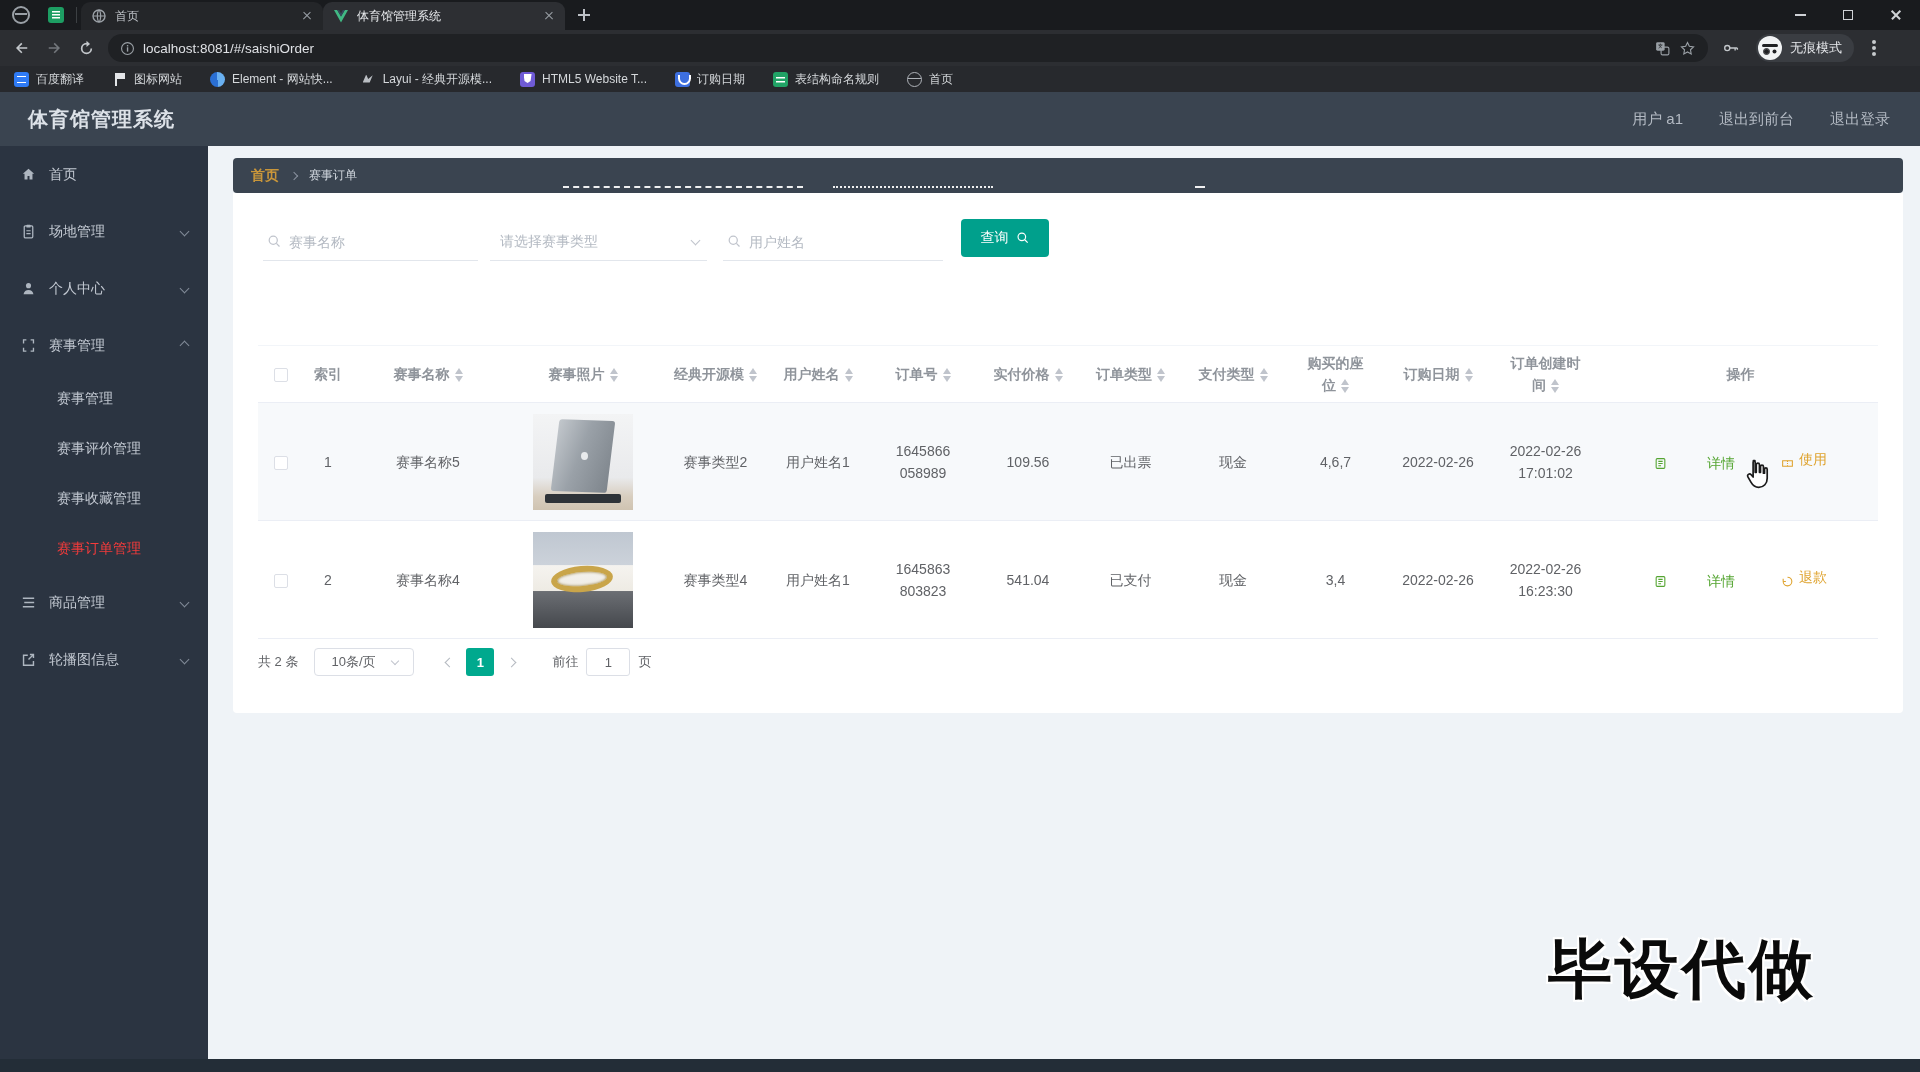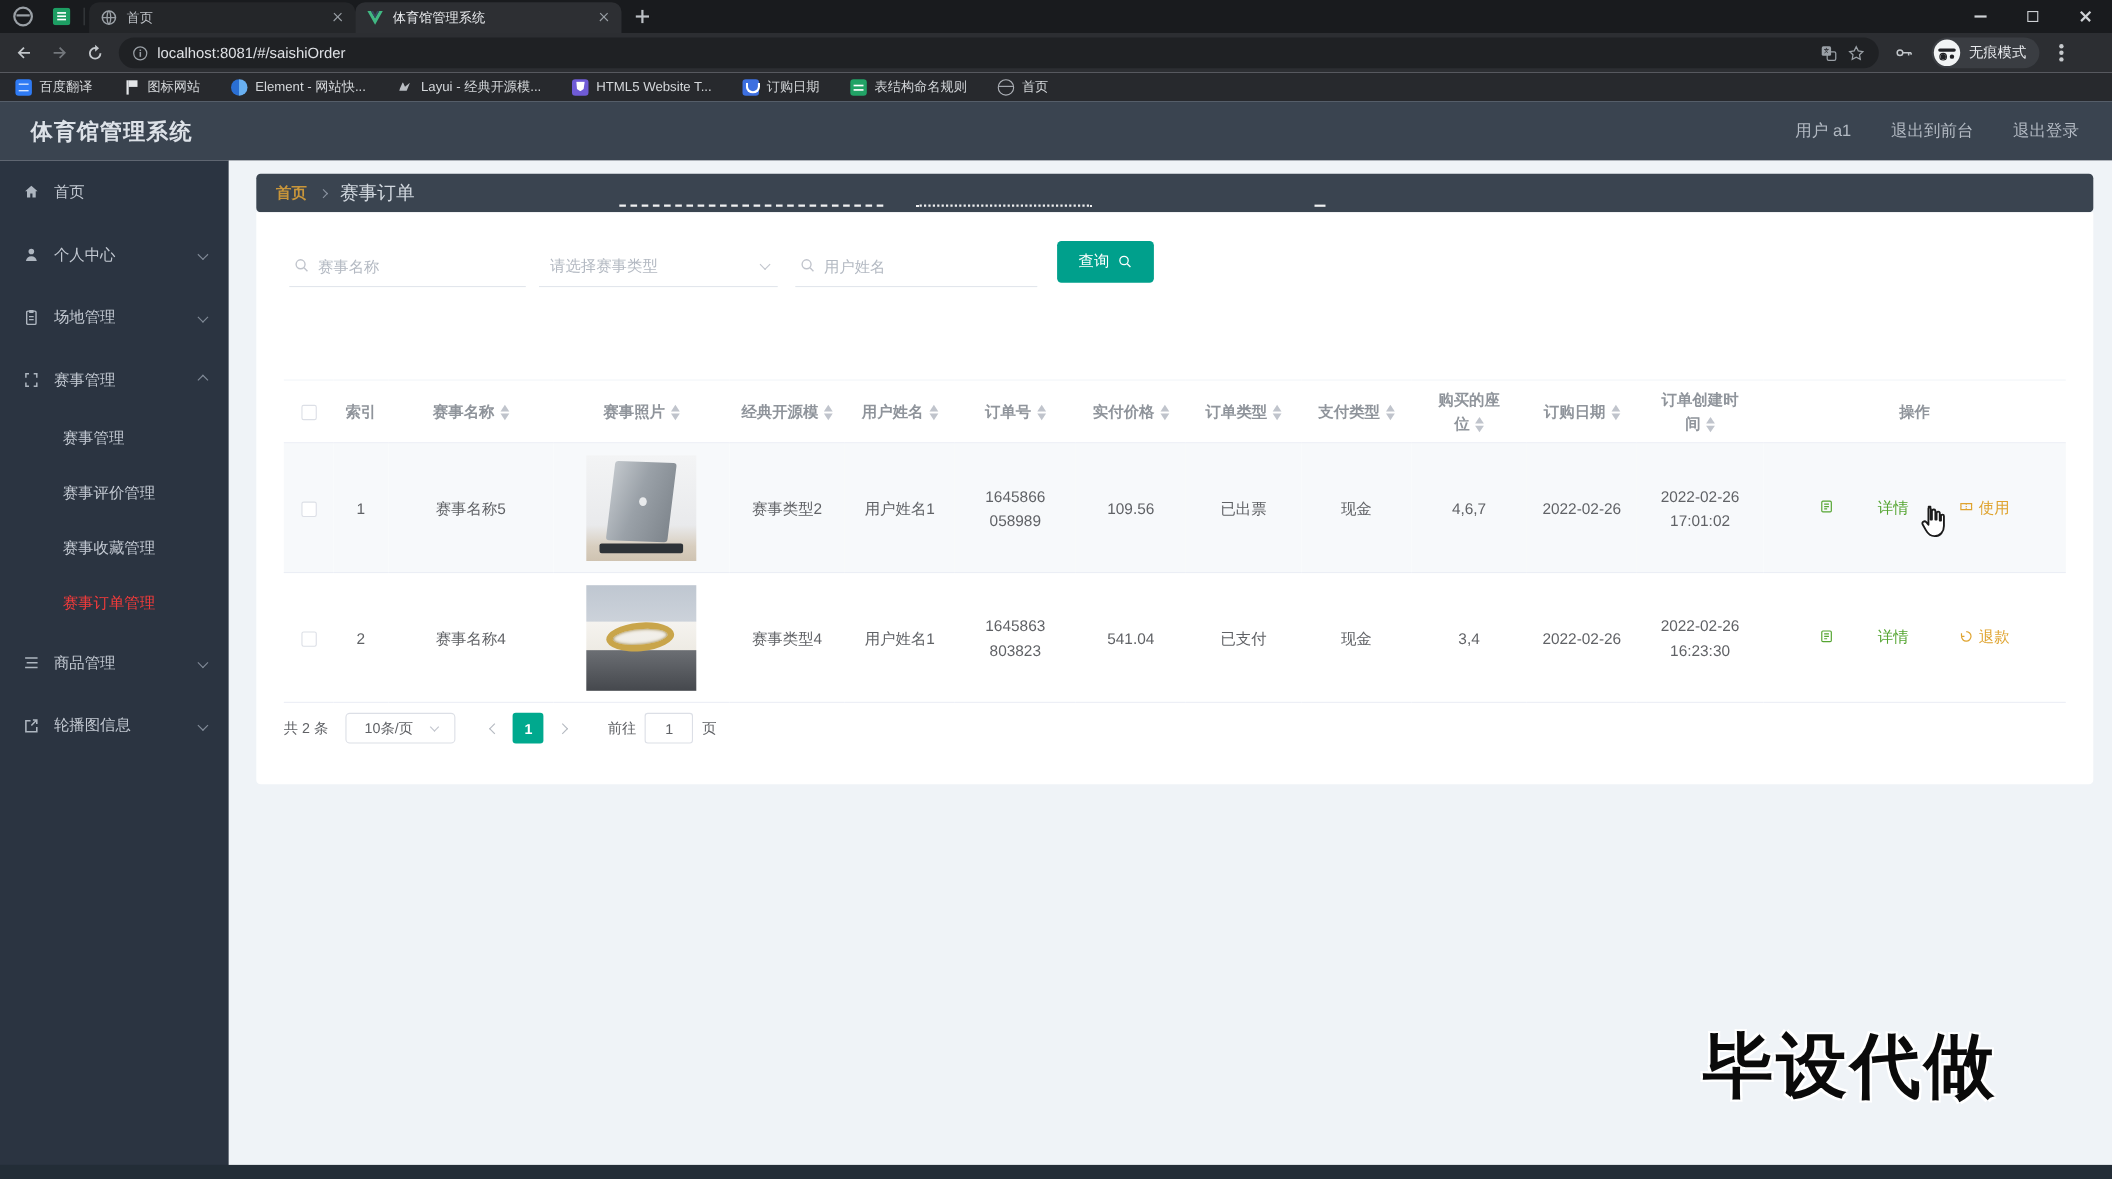--- a/index.html
+++ b/index.html
@@ -76,21 +76,21 @@
   .chev { width:7px; height:7px; border-right:1.5px solid #828b98; border-bottom:1.5px solid #828b98; margin-left:auto; }
   .chev.down { transform:rotate(45deg); } .chev.up { transform:rotate(-135deg); }
   .sub-item { height:50px; display:flex; align-items:center; padding-left:57px; color:#c3c9d2; font-size:14px; cursor:pointer; }
   .sub-item.active { color:#f43b3b; }
 
   
   .content { position:absolute; left:208px; top:146px; right:0; bottom:0; background:#eff3f7; }
   .bc-bar { position:absolute; left:25px; top:12px; width:1670px; height:35px; background:#3a4450; border-radius:4px; display:flex; align-items:center; padding:0 18px; }
   .bc-home { color:#c9963a; font-size:14px; font-weight:bold; cursor:pointer; }
   .bc-sep { width:6px; height:6px; border-right:1.5px solid #8a93a0; border-top:1.5px solid #8a93a0; transform:rotate(45deg); margin:0 12px; }
-  .bc-cur { color:#d3d9e0; font-size:17px; }
+  .bc-cur { color:#d3d9e0; font-size:12px; }
   .bc-dash1 { position:absolute; left:330px; bottom:5px; width:240px; border-top:2px dashed rgba(255,255,255,.92); }
   .bc-dash2 { position:absolute; left:600px; bottom:5px; width:160px; border-top:2px dotted rgba(255,255,255,.92); }
   .bc-dash3 { position:absolute; left:962px; bottom:5px; width:10px; border-top:2px solid rgba(255,255,255,.92); }
 
   .card { position:absolute; left:25px; top:47px; width:1670px; height:520px; background:#fff; border-radius:0 0 4px 4px; }
 
   .f-item { position:absolute; top:30px; height:38px; }
   .f-field { width:100%; height:38px; border:none; border-bottom:1px solid #e2e6ec; background:transparent; font-size:14px; color:#333; padding:0 4px 0 26px; outline:none; font-family:inherit; }
   .f-field::placeholder { color:#b3b9c2; }
   .f-search-ico { position:absolute; left:4px; top:11px; }
@@ -114,21 +114,21 @@
 
   .photo { width:100px; height:96px; margin:0 auto; position:relative; overflow:hidden; cursor:pointer; }
   .photo-laptop { background:linear-gradient(180deg,#f3f4f5 0%,#e9eaec 66%,#d8cebf 86%,#cfc3b1 100%); }
   .photo-laptop .lid { position:absolute; left:22px; top:6px; width:56px; height:72px; background:linear-gradient(105deg,#c2c7cc 0%,#9aa1a8 45%,#7e858c 100%); transform:skewX(-5deg) rotate(2deg); border-radius:3px; }
   .photo-laptop .logo-dot { position:absolute; left:48px; top:38px; width:7px; height:8px; background:#e8eaec; border-radius:50%; }
   .photo-laptop .base { position:absolute; left:12px; bottom:7px; width:76px; height:9px; background:#2e3338; border-radius:2px; }
   .photo-bracelet { background:linear-gradient(180deg,#bfc7d1 0%,#ccd2da 34%,#f5f3ef 35%,#eeebe4 61%,#6b6e73 62%,#45484d 100%); }
   .photo-bracelet .ring { position:absolute; left:18px; top:34px; width:62px; height:26px; border:6px solid #c9a54a; border-radius:50%; transform:rotate(-5deg); box-shadow:inset 0 0 3px #8a6d22; }
 
   .act { display:inline-flex; align-items:center; gap:5px; font-size:14px; cursor:pointer; }
-  .act.green { color:#55a532;gap:40px; } .act.orange { color:#dfa32e; }
+  .act.green { color:#55a532;gap:40px; } .act.orange { color:#dfa32e;align-items:flex-end; }
   .act + .act { margin-left:42px; }
   .act svg { width:13px; height:13px; }
 
   .pagination { position:absolute; left:25px; top:455px; display:flex; align-items:center; font-size:13px; color:#606266; }
   .pg-total { margin-right:16px; }
   .pg-size { width:100px; height:28px; border:1px solid #dcdfe6; border-radius:4px; display:flex; align-items:center; justify-content:center; gap:16px; color:#606266; cursor:pointer; }
   .pg-chev { width:6px; height:6px; border-right:1.3px solid #c0c4cc; border-bottom:1.3px solid #c0c4cc; transform:rotate(45deg); margin-top:-2px; }
   .pg-arrow { width:26px; height:26px; display:flex; align-items:center; justify-content:center; cursor:pointer; }
   .pg-arrow i { width:7px; height:7px; border-right:1.5px solid #b4b9c0; border-bottom:1.5px solid #b4b9c0; }
   .pg-arrow .left { transform:rotate(135deg); } .pg-arrow .right { transform:rotate(-45deg); }
@@ -276,33 +276,33 @@
 
 <div class="sidebar">
   <div class="menu-item">
     <svg viewBox="0 0 24 24">
         <path d="M12 4l8 7h-2.4v8h-4.2v-5h-2.8v5H6.4v-8H4z" fill="#aeb6c0"></path>
       </svg>
     <span>首页</span>
   </div>
   <div class="menu-item">
     <svg viewBox="0 0 24 24">
-        <circle cx="12" cy="8" r="3.6" fill="#aeb6c0"></circle>
-        <path d="M5 20c.6-4 3.4-6 7-6s6.4 2 7 6z" fill="#aeb6c0"></path>
-      </svg>
-    <span>个人中心</span>
-    <i class="chev down"></i>
-  </div>
-  <div class="menu-item">
-    <svg viewBox="0 0 24 24">
         <rect x="6" y="4" width="12" height="17" rx="1.5" fill="none" stroke="#aeb6c0" stroke-width="1.8"></rect>
         <rect x="9" y="2.5" width="6" height="4" rx="1" fill="#aeb6c0"></rect>
         <path d="M9 11h6M9 15h6" stroke="#aeb6c0" stroke-width="1.6"></path>
       </svg>
     <span>场地管理</span>
+    <i class="chev down"></i>
+  </div>
+  <div class="menu-item">
+    <svg viewBox="0 0 24 24">
+        <circle cx="12" cy="8" r="3.6" fill="#aeb6c0"></circle>
+        <path d="M5 20c.6-4 3.4-6 7-6s6.4 2 7 6z" fill="#aeb6c0"></path>
+      </svg>
+    <span>个人中心</span>
     <i class="chev down"></i>
   </div>
   <div class="menu-item">
     <svg viewBox="0 0 24 24">
         <path d="M9 4H5v5M9 20H5v-5M15 4h4v5M15 20h4v-5" fill="none" stroke="#aeb6c0" stroke-width="1.9"></path>
       </svg>
     <span>赛事管理</span>
     <i class="chev up"></i>
   </div>
   <div class="sub-item">

